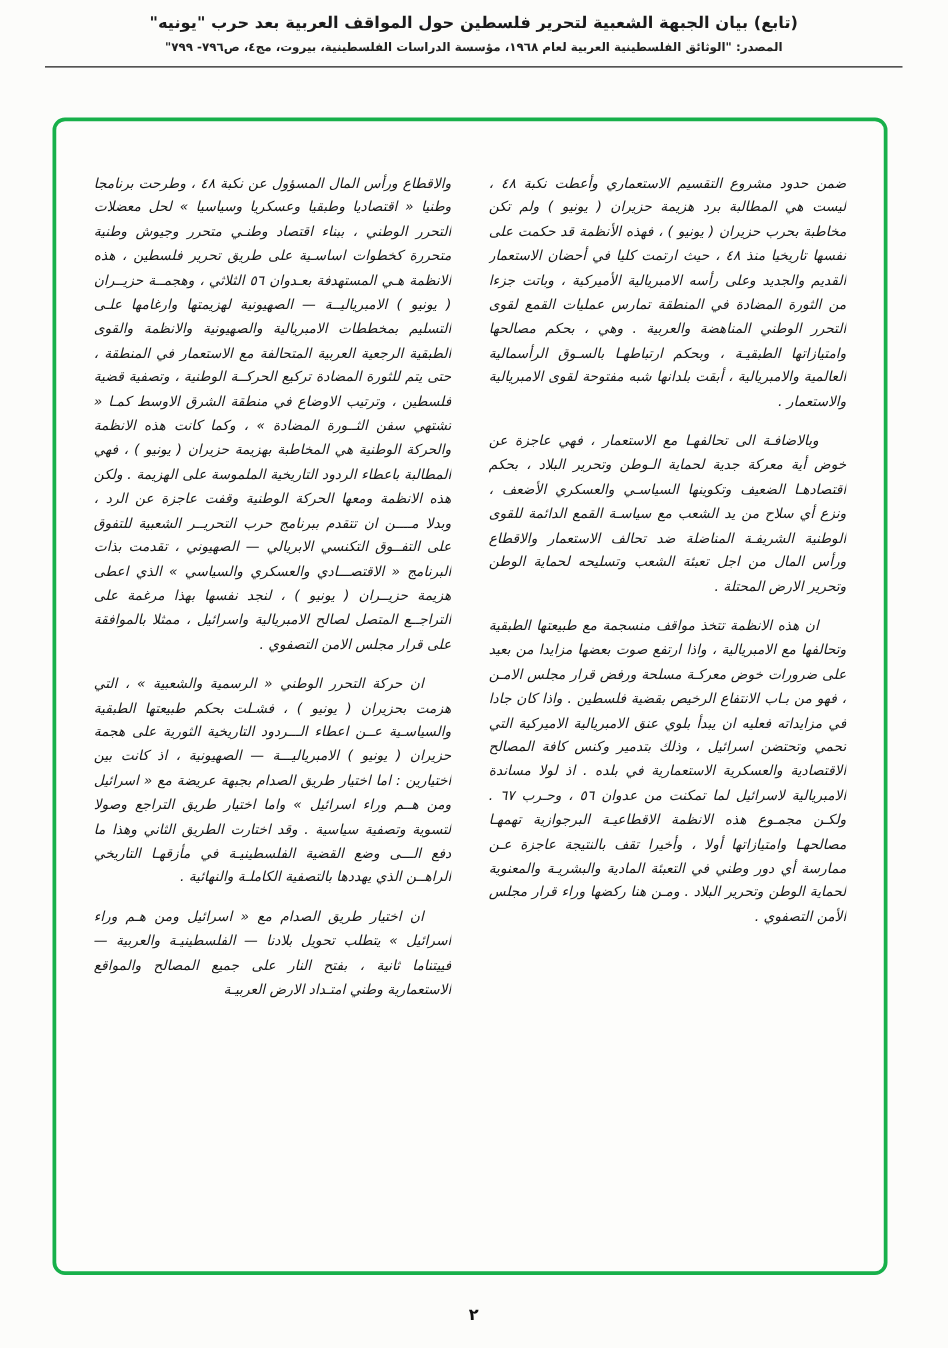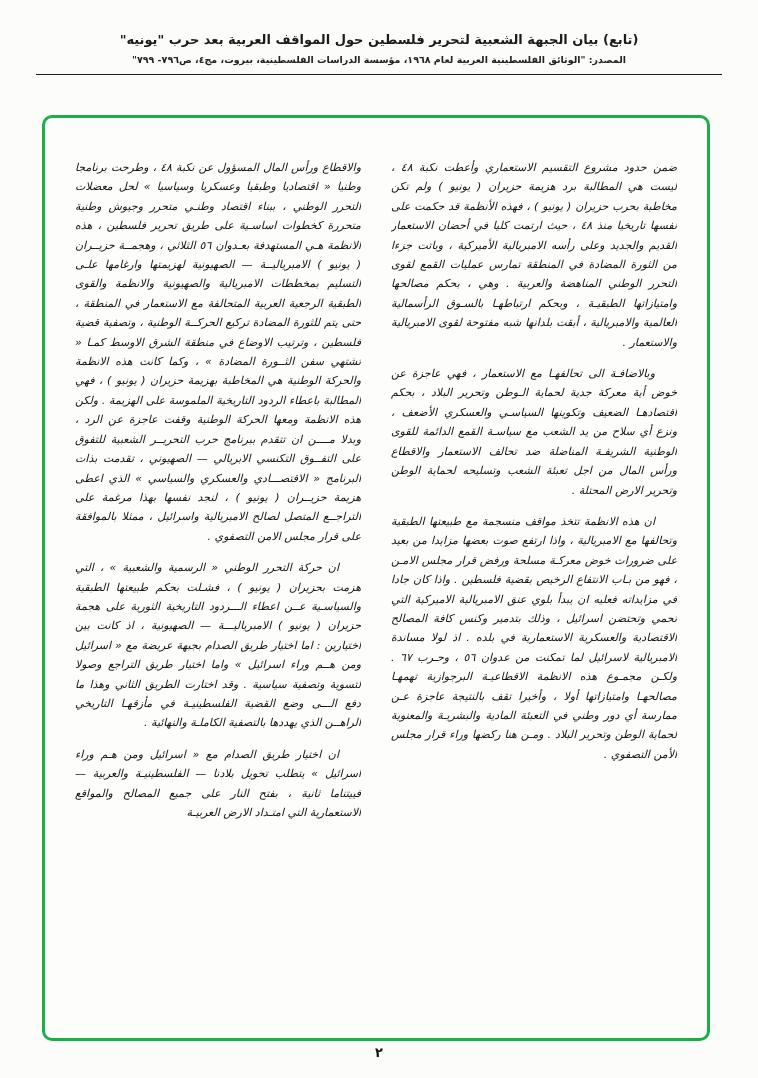--- a/index.html
+++ b/index.html
@@ -4,21 +4,21 @@
 <style>
   html, body { margin: 0; padding: 0; }
   body {
     width: 758px; height: 1078px;
     background: #fcfcfa;
     font-family: "DejaVu Sans", sans-serif;
     position: relative;
     color: #1b1b1b;
     overflow: hidden;
   }
-  .page { position: absolute; inset: 0; margin-top: 21px; }
+  .page { position: absolute; inset: 0; }
 
   .header { direction: rtl; text-align: center; padding-top: 11px; }
   .title  { font-size: 13px; font-weight: bold; letter-spacing: 0; }
   .source { font-size: 9.5px; font-weight: bold; margin-top: 7px; color:#222; }
 
   .rule { border: none; border-top: 1.6px solid #1c1c1c; margin: 9px 36px 0 36px; }
 
   .frame {
     position: absolute;
     left: 42px; top: 94px;
@@ -71,20 +71,20 @@
   <div class="frame" style="border-color: rgb(23, 176, 74);">
     <div class="columns">
       <div class="col">
           <p class="para">ضمن حدود مشروع التقسيم الاستعماري وأعطت نكبة ٤٨ ، ليست هي المطالبة برد هزيمة حزيران ( يونيو ) ولم تكن مخاطبة بحرب حزيران ( يونيو ) ، فهذه الأنظمة قد حكمت على نفسها تاريخيا منذ ٤٨ ، حيث ارتمت كليا في أحضان الاستعمار القديم والجديد وعلى رأسه الامبريالية الأميركية ، وباتت جزءا من الثورة المضادة في المنطقة تمارس عمليات القمع لقوى التحرر الوطني المناهضة والعربية . وهي ، بحكم مصالحها وامتيازاتها الطبقيـة ، وبحكم ارتباطهـا بالسـوق الرأسمالية العالمية والامبريالية ، أبقت بلدانها شبه مفتوحة لقوى الامبريالية والاستعمار .</p>
           <p class="para">وبالاضافـة الى تحالفهـا مع الاستعمار ، فهي عاجزة عن خوض أية معركة جدية لحماية الـوطن وتحرير البلاد ، بحكم اقتصادهـا الضعيف وتكوينها السياسـي والعسكري الأضعف ، ونزع أي سلاح من يد الشعب مع سياسـة القمع الدائمة للقوى الوطنية الشريفـة المناضلة ضد تحالف الاستعمار والاقطاع ورأس المال من اجل تعبئة الشعب وتسليحه لحماية الوطن وتحرير الارض المحتلة .</p>
           <p class="para">ان هذه الانظمة تتخذ مواقف منسجمة مع طبيعتها الطبقية وتحالفها مع الامبريالية ، واذا ارتفع صوت بعضها مزايدا من بعيد على ضرورات خوض معركـة مسلحة ورفض قرار مجلس الامـن ، فهو من بـاب الانتفاع الرخيص بقضية فلسطين . واذا كان جادا في مزايداته فعليه ان يبدأ بلوي عنق الامبريالية الاميركية التي تحمي وتحتضن اسرائيل ، وذلك بتدمير وكنس كافة المصالح الاقتصادية والعسكرية الاستعمارية في بلده . اذ لولا مساندة الامبريالية لاسرائيل لما تمكنت من عدوان ٥٦ ، وحـرب ٦٧ . ولكـن مجمـوع هذه الانظمة الاقطاعيـة البرجوازية تهمهـا مصالحهـا وامتيازاتها أولا ، وأخيرا تقف بالنتيجة عاجزة عـن ممارسة أي دور وطني في التعبئة المادية والبشريـة والمعنوية لحماية الوطن وتحرير البلاد . ومـن هنا ركضها وراء قرار مجلس الأمن التصفوي .</p>
         </div>
       <div class="col">
           <p class="para">والاقطاع ورأس المال المسؤول عن نكبة ٤٨ ، وطرحت برنامجا وطنيا « اقتصاديا وطبقيا وعسكريا وسياسيا » لحل معضلات التحرر الوطني ، ببناء اقتصاد وطنـي متحرر وجيوش وطنية متحررة كخطوات اساسـية على طريق تحرير فلسطين ، هذه الانظمة هـي المستهدفة بعـدوان ٥٦ الثلاثي ، وهجمــة حزيــران ( يونيو ) الامبرياليــة — الصهيونية لهزيمتها وارغامها علـى التسليم بمخططات الامبريالية والصهيونية والانظمة والقوى الطبقية الرجعية العربية المتحالفة مع الاستعمار في المنطقة ، حتى يتم للثورة المضادة تركيع الحركــة الوطنية ، وتصفية قضية فلسطين ، وترتيب الاوضاع في منطقة الشرق الاوسط كمـا « تشتهي سفن الثــورة المضادة » ، وكما كانت هذه الانظمة والحركة الوطنية هي المخاطبة بهزيمة حزيران ( يونيو ) ، فهي المطالبة باعطاء الردود التاريخية الملموسة على الهزيمة . ولكن هذه الانظمة ومعها الحركة الوطنية وقفت عاجزة عن الرد ، وبدلا مــــن ان تتقدم ببرنامج حرب التحريــر الشعبية للتفوق على التفــوق التكنسي الابريالي — الصهيوني ، تقدمت بذات البرنامج « الاقتصـــادي والعسكري والسياسي » الذي اعطى هزيمة حزيــران ( يونيو ) ، لنجد نفسها بهذا مرغمة على التراجــع المتصل لصالح الامبريالية واسرائيل ، ممثلا بالموافقة على قرار مجلس الامن التصفوي .</p>
           <p class="para">ان حركة التحرر الوطني « الرسمية والشعبية » ، التي هزمت بحزيران ( يونيو ) ، فشـلت بحكم طبيعتها الطبقية والسياسـية عــن اعطاء الـــردود التاريخية الثورية على هجمة حزيران ( يونيو ) الامبرياليـــة — الصهيونية ، اذ كانت بين اختيارين : اما اختيار طريق الصدام بجبهة عريضة مع « اسرائيل ومن هــم وراء اسرائيل » واما اختيار طريق التراجع وصولا لتسوية وتصفية سياسية . وقد اختارت الطريق الثاني وهذا ما دفع الـــى وضع القضية الفلسطينيـة في مأزقهـا التاريخي الراهــن الذي يهددها بالتصفية الكاملـة والنهائية .</p>
-          <p class="para">ان اختيار طريق الصدام مع « اسرائيل ومن هـم وراء اسرائيل » يتطلب تحويل بلادنا — الفلسطينيـة والعربية — فييتناما ثانية ، بفتح النار على جميع المصالح والمواقع الاستعمارية التي امتـداد الارض العربيـة</p>
+          <p class="para">ان اختيار طريق الصدام مع « اسرائيل ومن هـم وراء اسرائيل » يتطلب تحويل بلادنا — الفلسطينيـة والعربية — فييتناما ثانية ، بفتح النار على جميع المصالح والمواقع الاستعمارية وطني امتـداد الارض العربيـة</p>
         </div>
     </div>
   </div>
 
   <div class="pagenum">٢</div>
 
 </div>
 
 </body></html>

